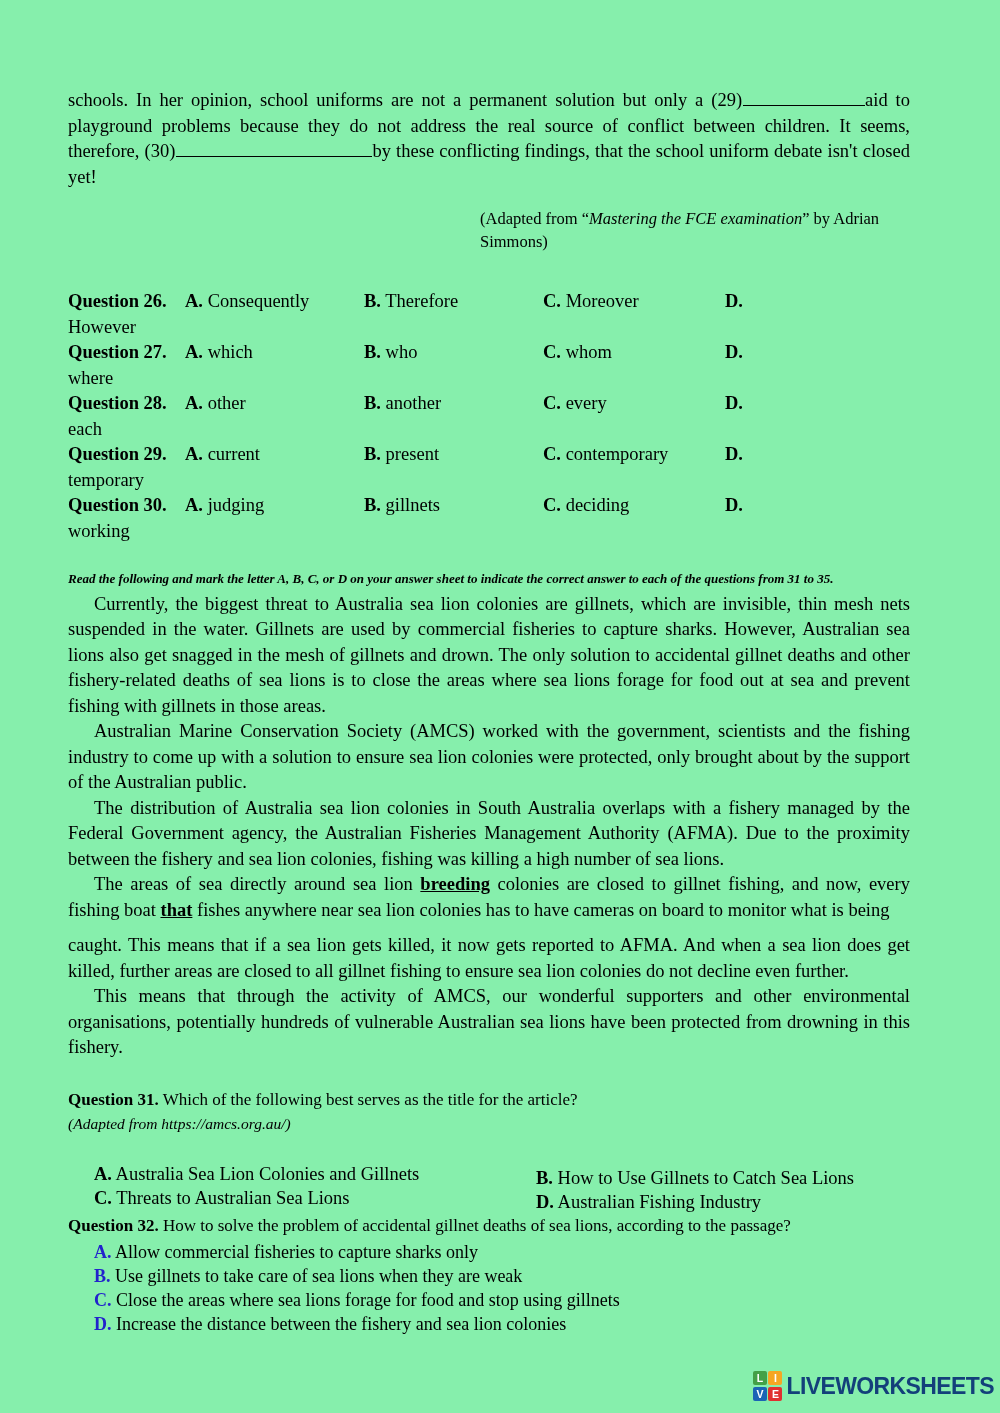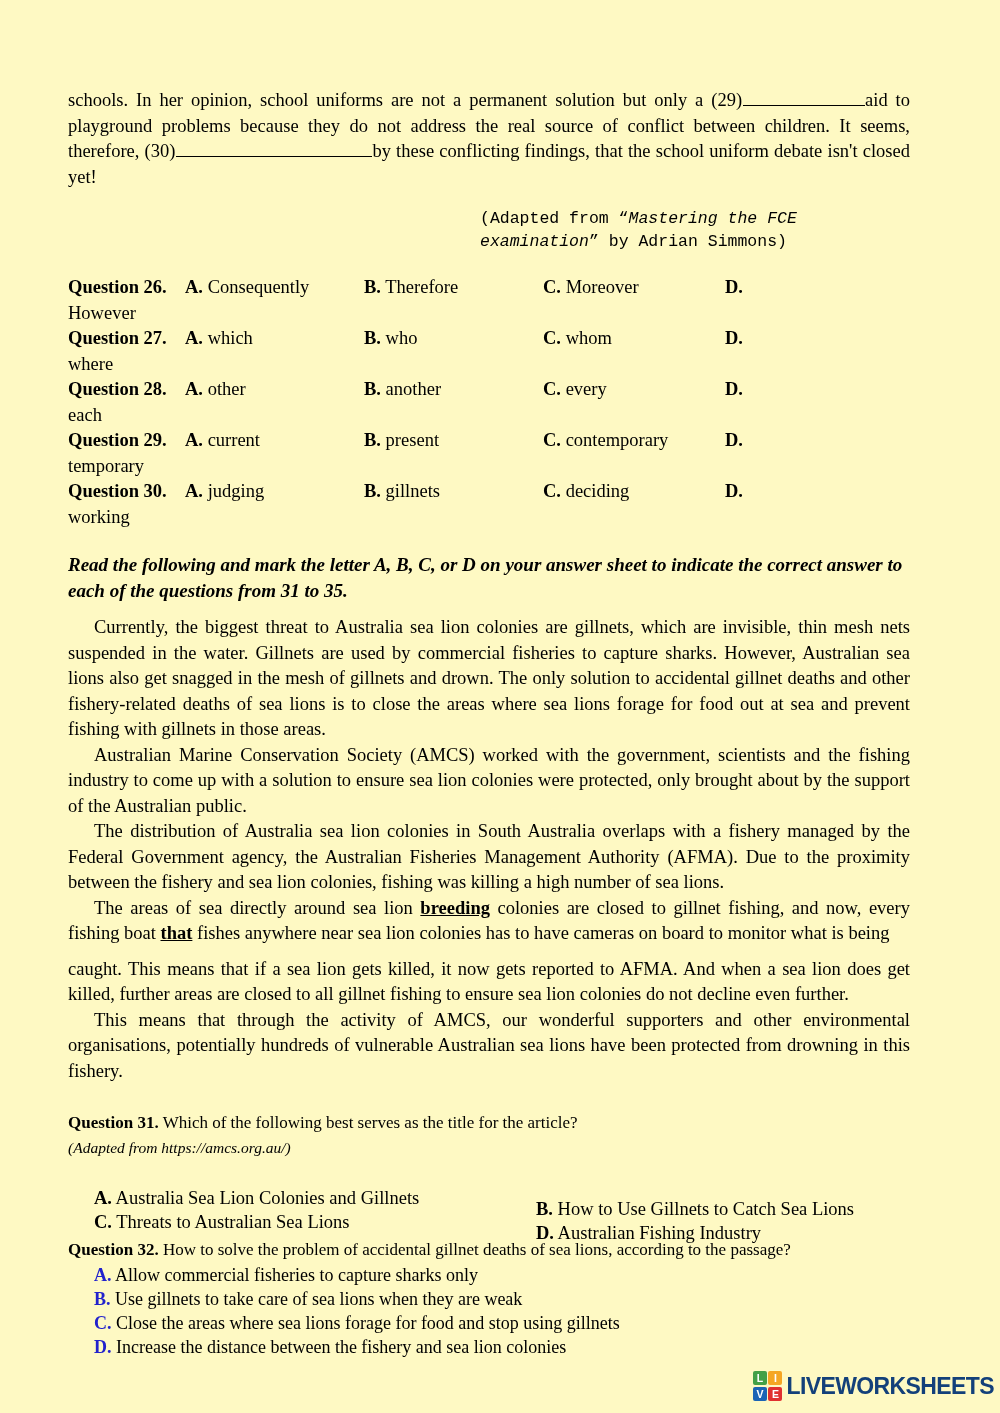--- a/index.html
+++ b/index.html
@@ -9,21 +9,21 @@
     background: #ffffff;
   }
   body {
     font-family: "Liberation Serif", "DejaVu Serif", serif;
     color: #000000;
   }
   #page {
     position: relative;
     width: 1000px;
     height: 1413px;
-    background: #fef9c3;
+    background: #86efac;
     overflow: hidden;
     box-sizing: border-box;
   }
   .sheet {
     position: absolute;
     left: 68px;
     top: 88px;
     width: 842px;
   }
   
@@ -48,26 +48,25 @@
   
   .attrib-wrap {
     margin-top: 17px;
     padding-left: 412px;
   }
   .attrib {
     font-size: 16.5px;
     line-height: 23px;
     text-align: left;
     max-width: 425px;
-    font-family: Liberation Mono, monospace;
   }
   .ital { font-style: italic; }
 
   
-  .mcq-list { margin-top: 22px; }
+  .mcq-list { margin-top: 36px; }
   .mcq-row {
     position: relative;
     font-size: 18.5px;
     line-height: 25.5px;
     height: 51px;
   }
   .mcq-line1 {
     position: relative;
     height: 25.5px;
     white-space: nowrap;
@@ -84,28 +83,28 @@
   .mcq-optD { position: absolute; left: 657px; top: 0; }
   .mcq-line2 {
     position: relative;
     height: 25.5px;
   }
 
   
   .instruction {
     font-weight: bold;
     font-style: italic;
-    font-size: 19px;
+    font-size: 13px;
     line-height: 25.5px;
     margin-top: 22px;
     text-align: left;
   }
 
   
-  .passage { margin-top: 12px; }
+  .passage { margin-top: 0px; }
   .passage .para { margin-top: 0; }
   .bu { font-weight: bold; text-decoration: underline; }
 
   .gap-line { height: 10px; }
 
   
   .q31-block { margin-top: 26px; }
   .q-head {
     font-size: 17px;
     line-height: 25.5px;
@@ -122,21 +121,21 @@
     padding-left: 26px;
   }
   .q31-opt-row {
     position: relative;
     font-size: 18.5px;
     line-height: 24px;
     height: 24px;
     white-space: nowrap;
   }
   .q31-col1 { position: absolute; left: 0; top: 0; }
-  .q31-col2 { position: absolute; left: 442px; top: 11px; }
+  .q31-col2 { position: absolute; left: 442px; top: 4px; }
 
   
   .q32-block { margin-top: 3px; }
   .q32-options {
     margin-top: 1px;
     padding-left: 26px;
   }
   .q32-opt {
     font-size: 18px;
     line-height: 24px;

